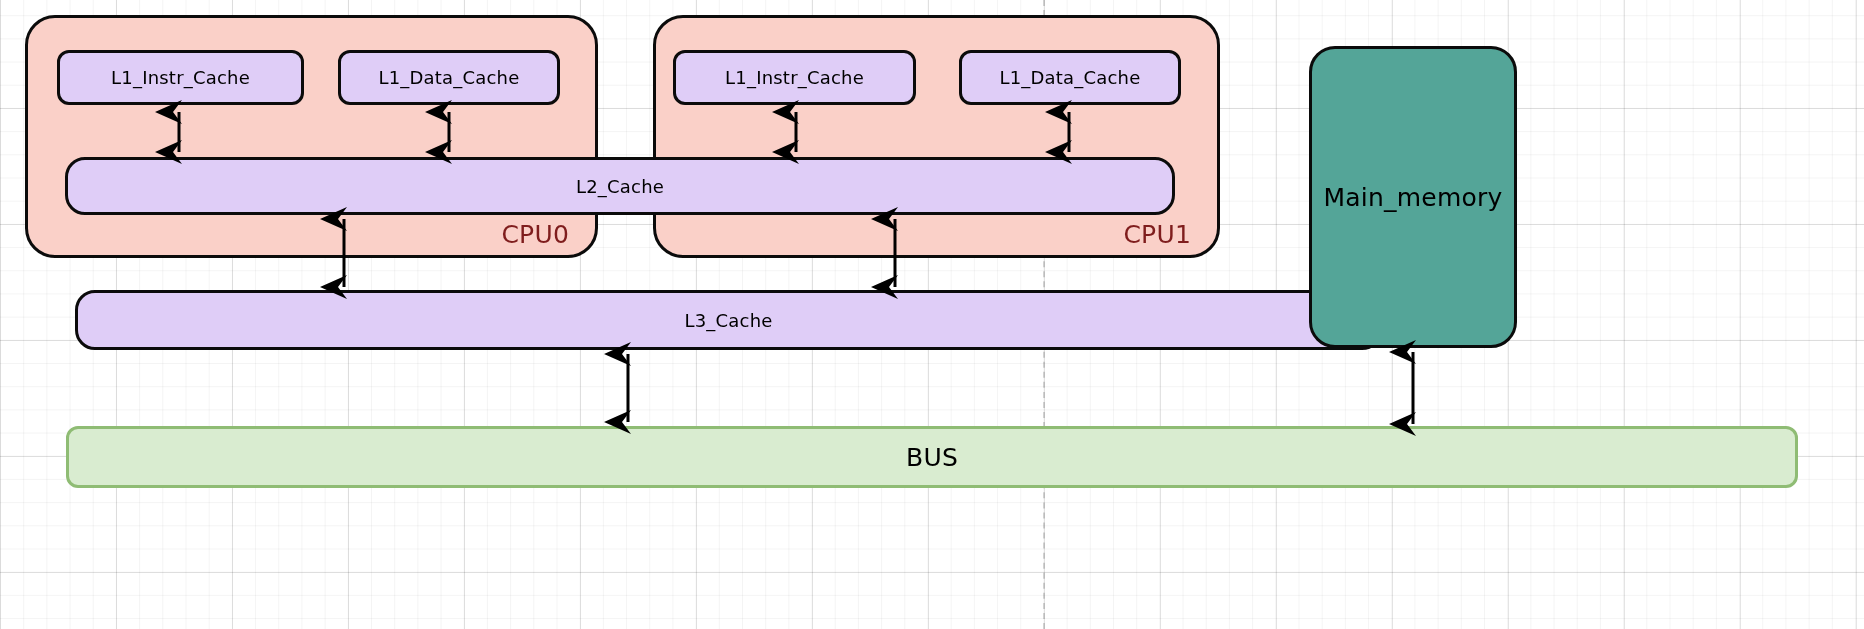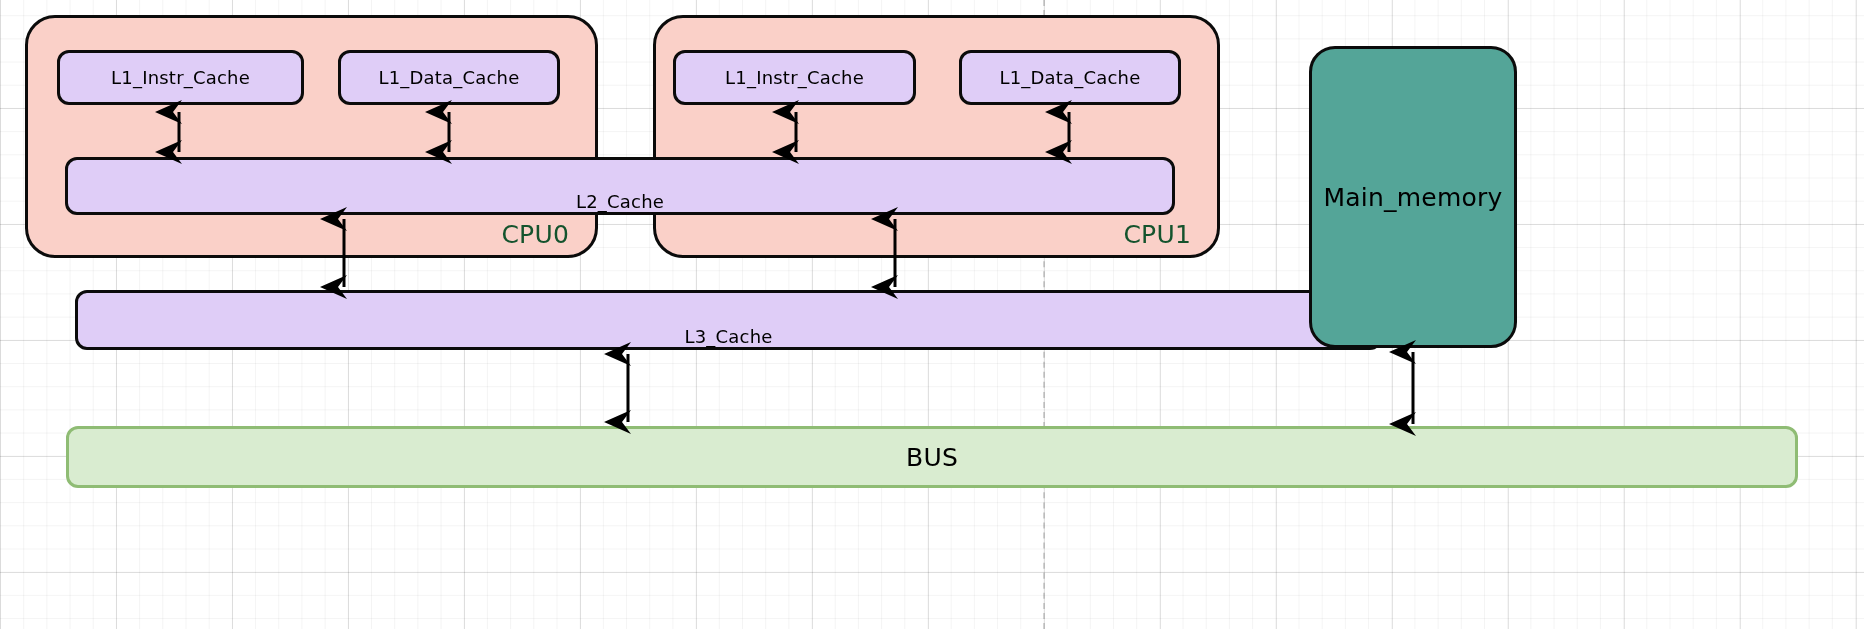--- a/index.html
+++ b/index.html
@@ -57,32 +57,32 @@
     background: #fad0c8;
     border: 3px solid #0b0b0b;
     border-radius: 30px;
     display: block;
   }
   .cpu-label {
     position: absolute;
     right: 26px;
     bottom: 6px;
     font-size: 25px;
-    color: #14532d;
+    color: #7f1d1d;
   }
 
   
   .cache-box {
     background: #dfcdf7;
     border: 3px solid #0b0b0b;
     border-radius: 12px;
     font-size: 18px;
   }
   .cache-box.l1 { border-radius: 12px; }
-  .cache-box.wide { border-radius: 12px; align-items: flex-end; }
+  .cache-box.wide { border-radius: 20px; }
 
   
   .memory-box {
     background: #54a598;
     border: 3px solid #0b0b0b;
     border-radius: 26px;
     font-size: 25px;
   }
 
   

